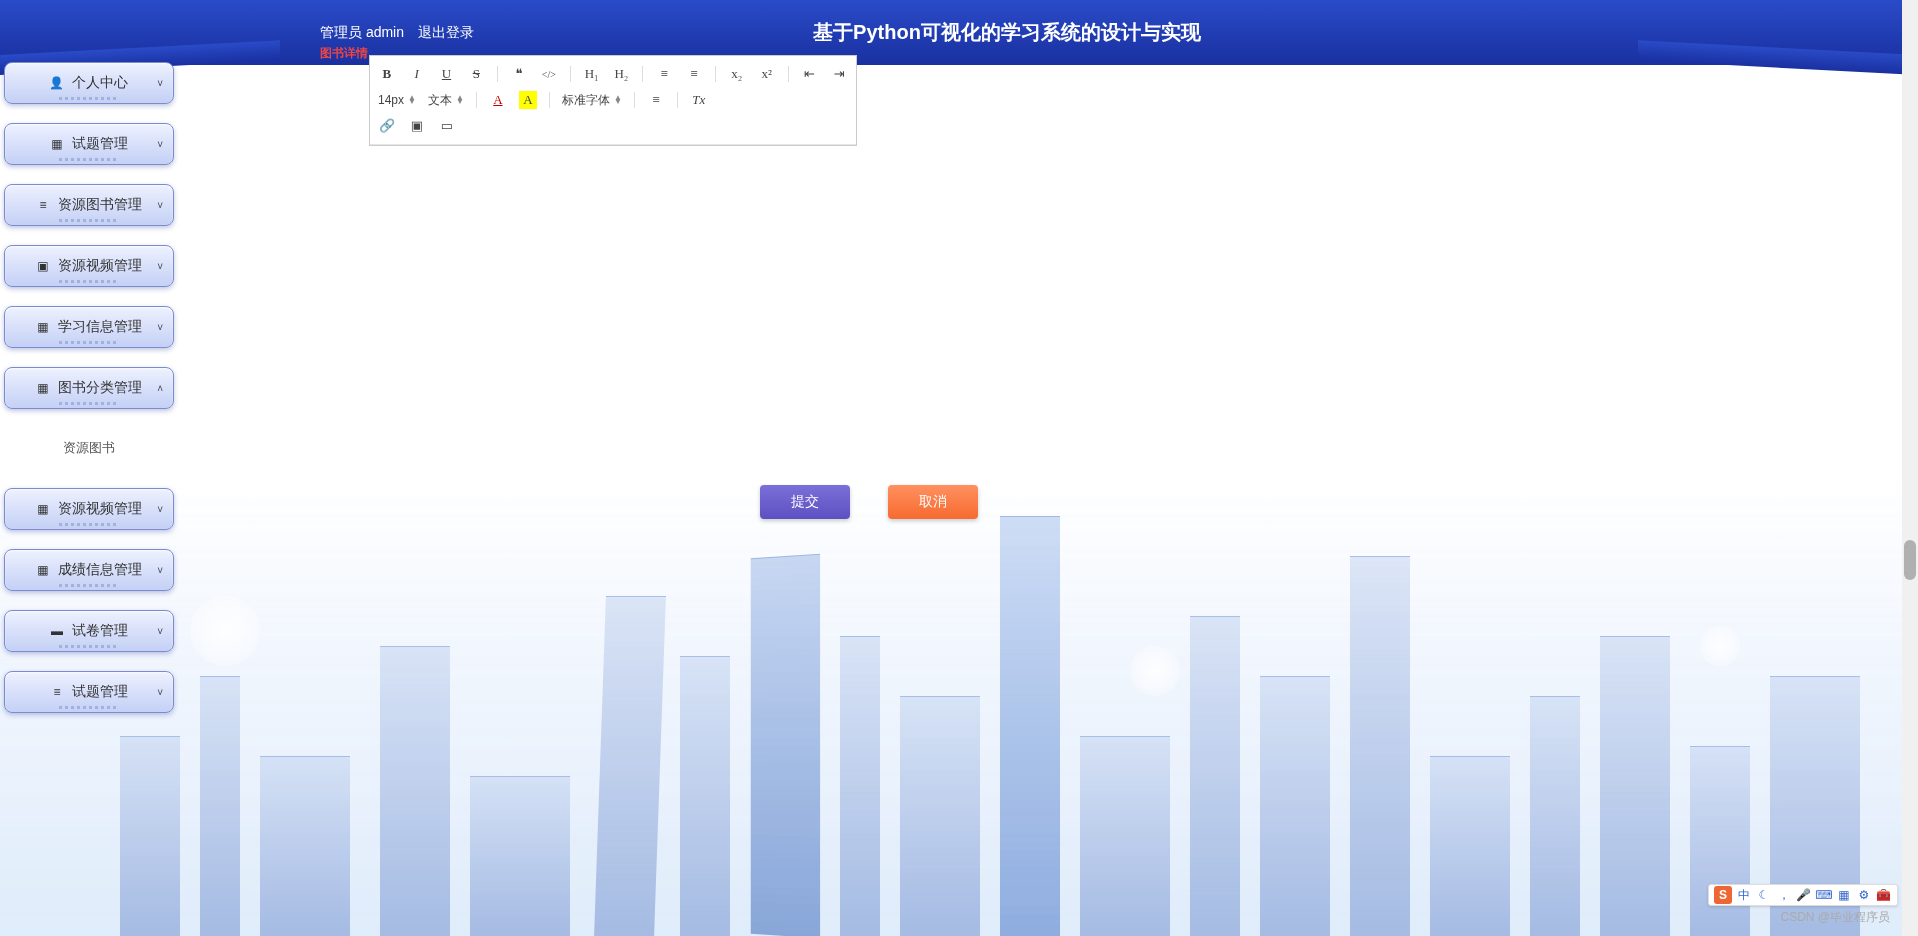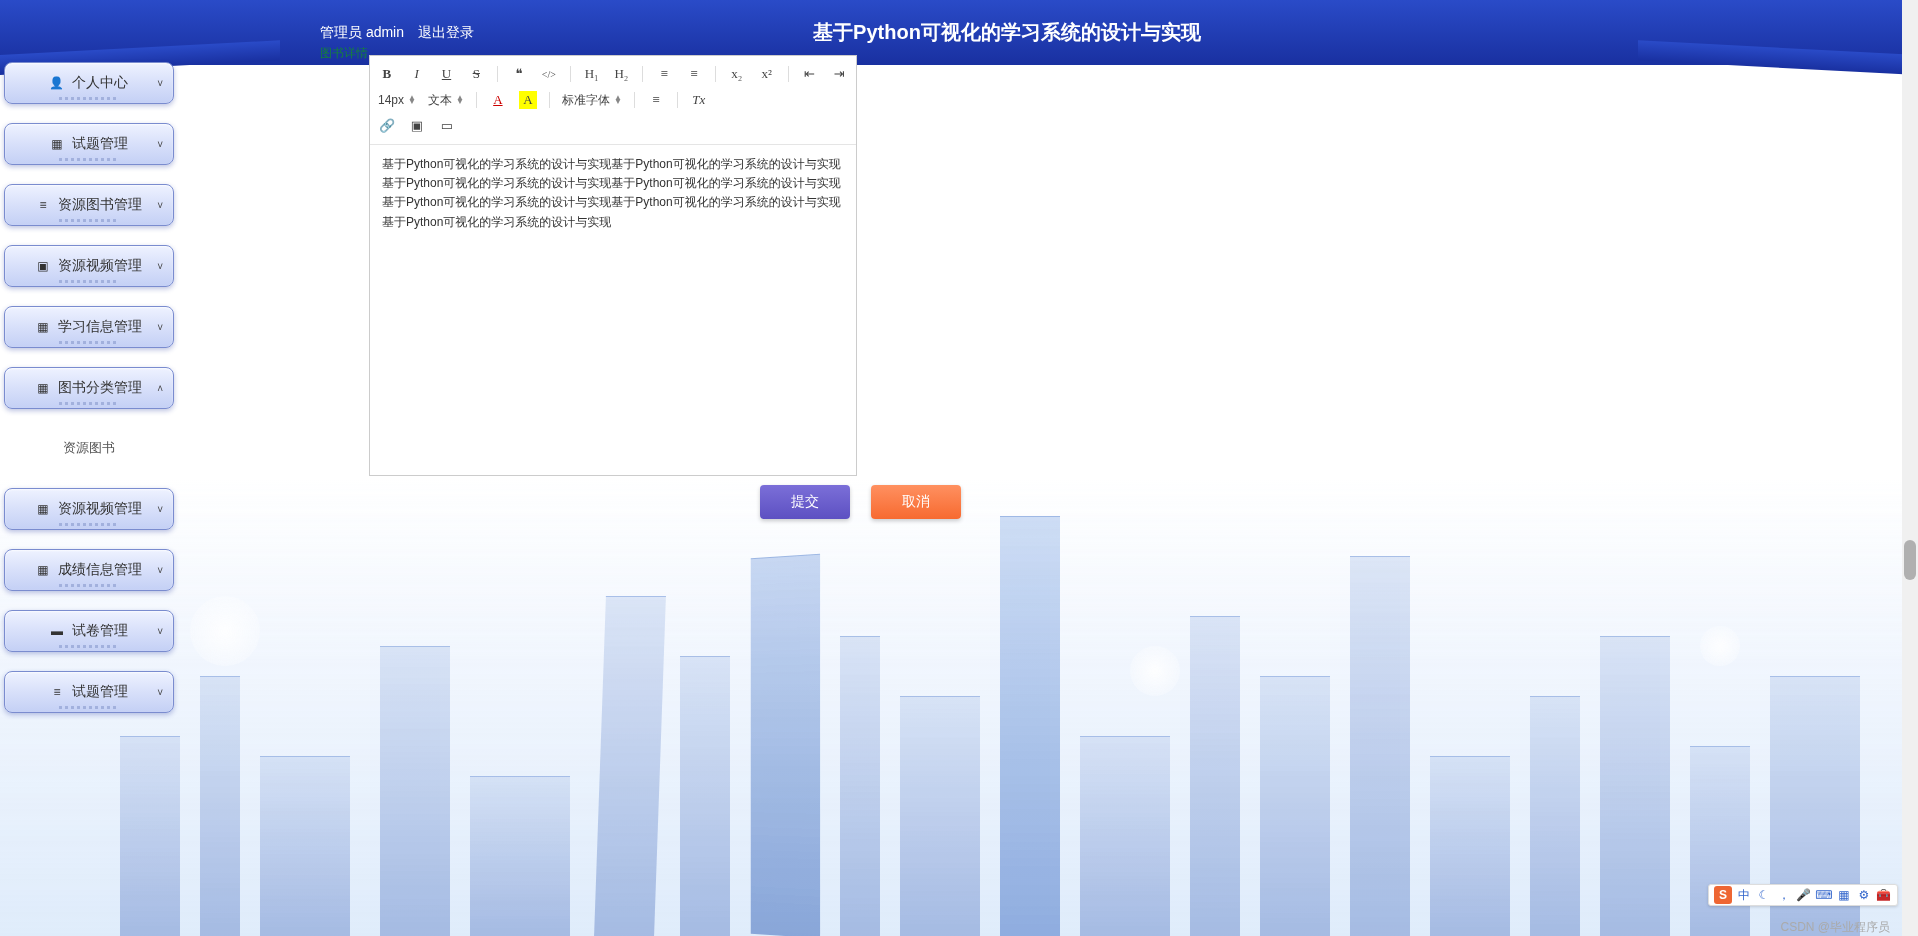--- a/index.html
+++ b/index.html
@@ -16,36 +16,36 @@
 
 
 .sidebar { position:absolute; left:4px; top:62px; width:170px; }
 .sidebar-item { height:42px; margin-bottom:19px; background: linear-gradient(to bottom, #eef2ff 0%, #d8e0fa 50%, #c4d0f5 100%); border:1px solid #7a8ccf; border-radius:8px; box-shadow: 0 2px 5px rgba(40,60,160,0.3), inset 0 1px 2px rgba(255,255,255,0.7); display:flex; align-items:center; justify-content:center; color:#333; font-size:14px; position:relative; cursor:pointer; }
 .sidebar-item .icon { margin-right:8px; width:14px; height:14px; display:inline-flex; align-items:center; justify-content:center; font-size:12px; }
 .sidebar-item .chevron { position:absolute; right:10px; font-size:10px; color:#444; }
 .sidebar-sub { height:40px; margin-bottom:20px; display:flex; align-items:center; justify-content:center; color:#555; font-size:13px; cursor:pointer; }
 .sidebar-item .decor { position:absolute; bottom:3px; left:50%; transform:translateX(-50%); width:60px; height:3px; background: repeating-linear-gradient(90deg,#8899cc 0,#8899cc 3px,transparent 3px,transparent 6px); opacity:0.6; }
 
 
-.form-label { position:absolute; left:320px; top:45px; font-size:12px; color:#15803d; }
+.form-label { position:absolute; left:320px; top:45px; font-size:12px; color:#ef4444;font-weight:bold; }
 .editor { position:absolute; left:369px; top:55px; width:488px; border:1px solid #ccc; background:#fff; }
 .toolbar { border-bottom:1px solid #e5e5e5; padding:5px 8px; }
 .toolbar-row { display:flex; align-items:center; gap:12px; height:26px; }
 .tbtn { width:18px; height:18px; display:inline-flex; align-items:center; justify-content:center; color:#444; font-size:13px; cursor:pointer; font-family: Georgia, serif; }
 .tbtn.bold { font-weight:bold; }
 .tbtn.ital { font-style:italic; }
 .tbtn.under { text-decoration:underline; }
 .tbtn.strike { text-decoration:line-through; }
 .tsep { width:1px; height:16px; background:#ddd; }
 .tselect { display:flex; align-items:center; font-size:12px; color:#444; gap:4px; cursor:pointer; }
 .tselect .arrows { font-size:8px; line-height:4px; display:flex; flex-direction:column; color:#888; }
 .editor-content { min-height:330px; padding:10px 12px; font-size:12px; color:#333; line-height:1.6; word-break:break-all; }
 
 
-.btn-row { position:absolute; left:760px; top:485px; display:flex; gap:21px; }
+.btn-row { position:absolute; left:760px; top:485px; display:flex; gap:38px; }
 .btn { width:90px; height:34px; border:none; border-radius:4px; color:#fff; font-size:14px; cursor:pointer; box-shadow:0 2px 4px rgba(0,0,0,0.2); }
 .btn-submit { background: linear-gradient(to bottom, #7b6fd8, #5d50c2); }
 .btn-cancel { background: linear-gradient(to bottom, #ff9060, #f76a30); }
 
 
 .city { position:absolute; left:0; right:0; bottom:0; height:460px; z-index:-1; overflow:hidden; opacity:0.85; }
 .city .sky { position:absolute; inset:0; background: linear-gradient(to bottom, rgba(255,255,255,0) 0%, rgba(200,220,250,0.3) 40%, rgba(180,210,245,0.5) 100%); }
 .building { position:absolute; bottom:0; background: linear-gradient(to bottom, rgba(180,200,235,0.5), rgba(120,150,210,0.7)); border-top:1px solid rgba(150,180,230,0.6); }
 .b1 { left:120px; width:60px; height:200px; }
 .b2 { left:200px; width:40px; height:260px; }
@@ -70,21 +70,21 @@
 .circle { position:absolute; border-radius:50%; background: radial-gradient(circle, rgba(255,255,255,0.9), rgba(255,255,255,0)); }
 .c1 { left:190px; top:120px; width:70px; height:70px; }
 .c2 { left:1130px; top:170px; width:50px; height:50px; }
 .c3 { left:1700px; top:150px; width:40px; height:40px; }
 
 
 .vscroll { position:absolute; right:0; top:0; width:16px; height:100%; background:#f0f0f0; }
 .vscroll .thumb { position:absolute; left:2px; right:2px; top:540px; height:40px; background:#b0b0b0; border-radius:6px; }
 
 
-.watermark { position:absolute; right:28px; bottom:0; font-size:12px; color:#aaa; }
+.watermark { position:absolute; right:28px; bottom:10px; font-size:12px; color:#aaa; }
 
 
 .tray { position:absolute; right:20px; bottom:30px; height:22px; display:flex; align-items:center; gap:4px; background:#fff; border:1px solid #ddd; border-radius:3px; padding:0 5px; box-shadow:0 1px 3px rgba(0,0,0,0.15); }
 .tray .redbox { width:18px; height:18px; background:#e63; border-radius:3px; display:flex; align-items:center; justify-content:center; color:#fff; font-size:12px; font-weight:bold; }
 .tray .ticon { width:16px; height:16px; font-size:12px; color:#3366cc; display:flex; align-items:center; justify-content:center; }
 </style>
 </head>
 <body>
 
 <div class="header">
@@ -216,21 +216,20 @@
       <span class="tbtn">≡</span>
       <span class="tsep"></span>
       <span class="tbtn" style="font-style:italic">Tx</span>
     </div>
     <div class="toolbar-row">
       <span class="tbtn">🔗</span>
       <span class="tbtn">▣</span>
       <span class="tbtn">▭</span>
     </div>
   </div>
-  <div class="editor-content">基于Python可视化的学习系统的设计与实现基于Python可视化的学习系统的设计与实现基于Python可视化的学习系统的设计与实现基于Python可视化的学习系统的设计与实现基于Python可视化的学习系统的设计与实现基于Python可视化的学习系统的设计与实现基于Python可视化的学习系统的设计与实现</div>
 </div>
 
 <div class="btn-row">
   <button class="btn btn-submit">提交</button>
   <button class="btn btn-cancel">取消</button>
 </div>
 
 <div class="city">
   <div class="sky"></div>
   <div class="building b1"></div>

